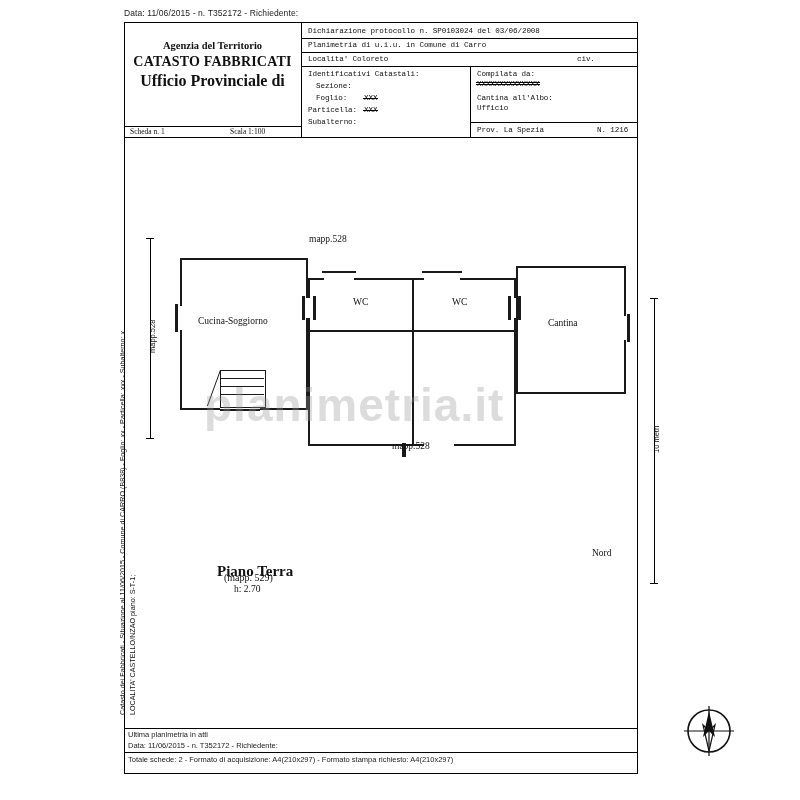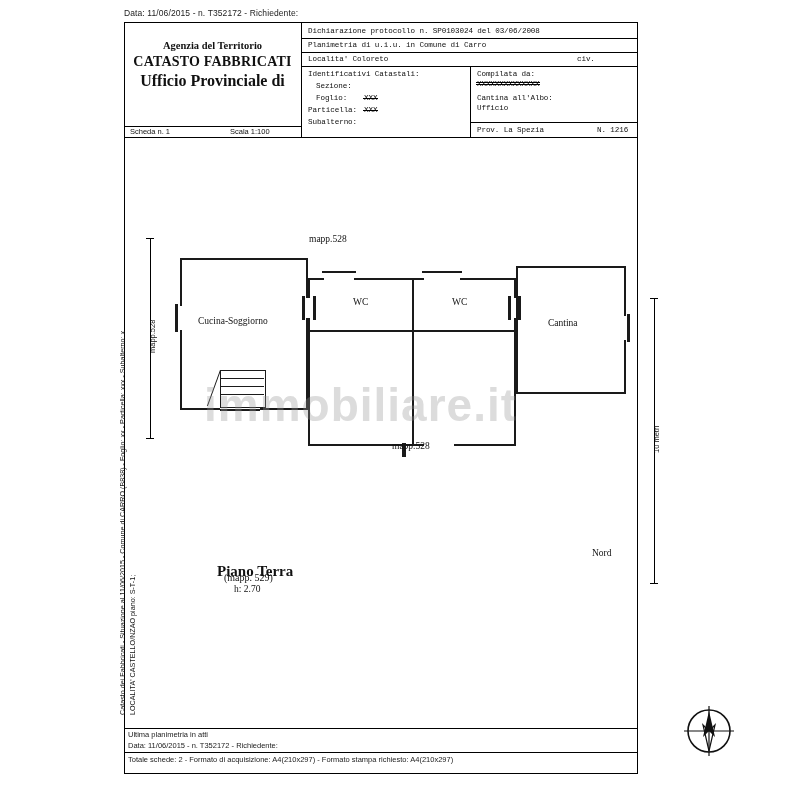--- a/index.html
+++ b/index.html
@@ -78,21 +78,21 @@
   }
 
   .hdr-scheda {
     position: absolute;
     left: 124px;
     top: 126px;
     width: 178px;
     height: 12px;
     box-sizing: border-box;
     font-size: 7.5px;
-    font-family: Liberation Sans, sans-serif;
+    font-family: Liberation Serif, serif;
   }
   .hdr-scheda .s1 {
     position: absolute;
     left: 6px;
     top: 1px;
   }
   .hdr-scheda .s2 {
     position: absolute;
     left: 106px;
     top: 1px;
@@ -374,21 +374,21 @@
   <div class="thinwall" style="left:300px; top:306px; width:30px; height:4px; background:#fff;"></div>
 
   <div class="wall" style="left:392px; top:128px; width:110px; height:128px;"></div>
   <div class="label" style="left:424px; top:180px;">Cantina</div>
 
   <div class="thinwall" style="left:498px; top:178px; width:5px; height:24px; background:#fff;"></div>
   <div class="thinwall" style="left:503px; top:176px; width:3px; height:28px;"></div>
 
   <div class="mapp" style="left:268px; top:303px;">mapp.528</div>
 
-  <div class="watermark" style="left:80px; top:240px;">immobiliare.it</div>
+  <div class="watermark" style="left:80px; top:240px;">planimetria.it</div>
 
   <div class="label" style="left:100px; top:405px; font-size:10px;margin-top:29px;">(mapp. 529)</div>
   <div class="label label-b" style="left:93px; top:425px; font-size:15px;">Piano Terra</div>
   <div class="label" style="left:110px; top:446px; font-size:9.5px;">h: 2.70</div>
 
   <div class="label" style="left:468px; top:410px; font-size:9.5px;">Nord</div>
   <svg class="compass" viewBox="0 0 56 56">
     <circle cx="28" cy="28" r="21" fill="none" stroke="#111" stroke-width="1.6"></circle>
     <line x1="28" y1="3" x2="28" y2="53" stroke="#111" stroke-width="1.2"></line>
     <line x1="3" y1="28" x2="53" y2="28" stroke="#111" stroke-width="1.2"></line>

